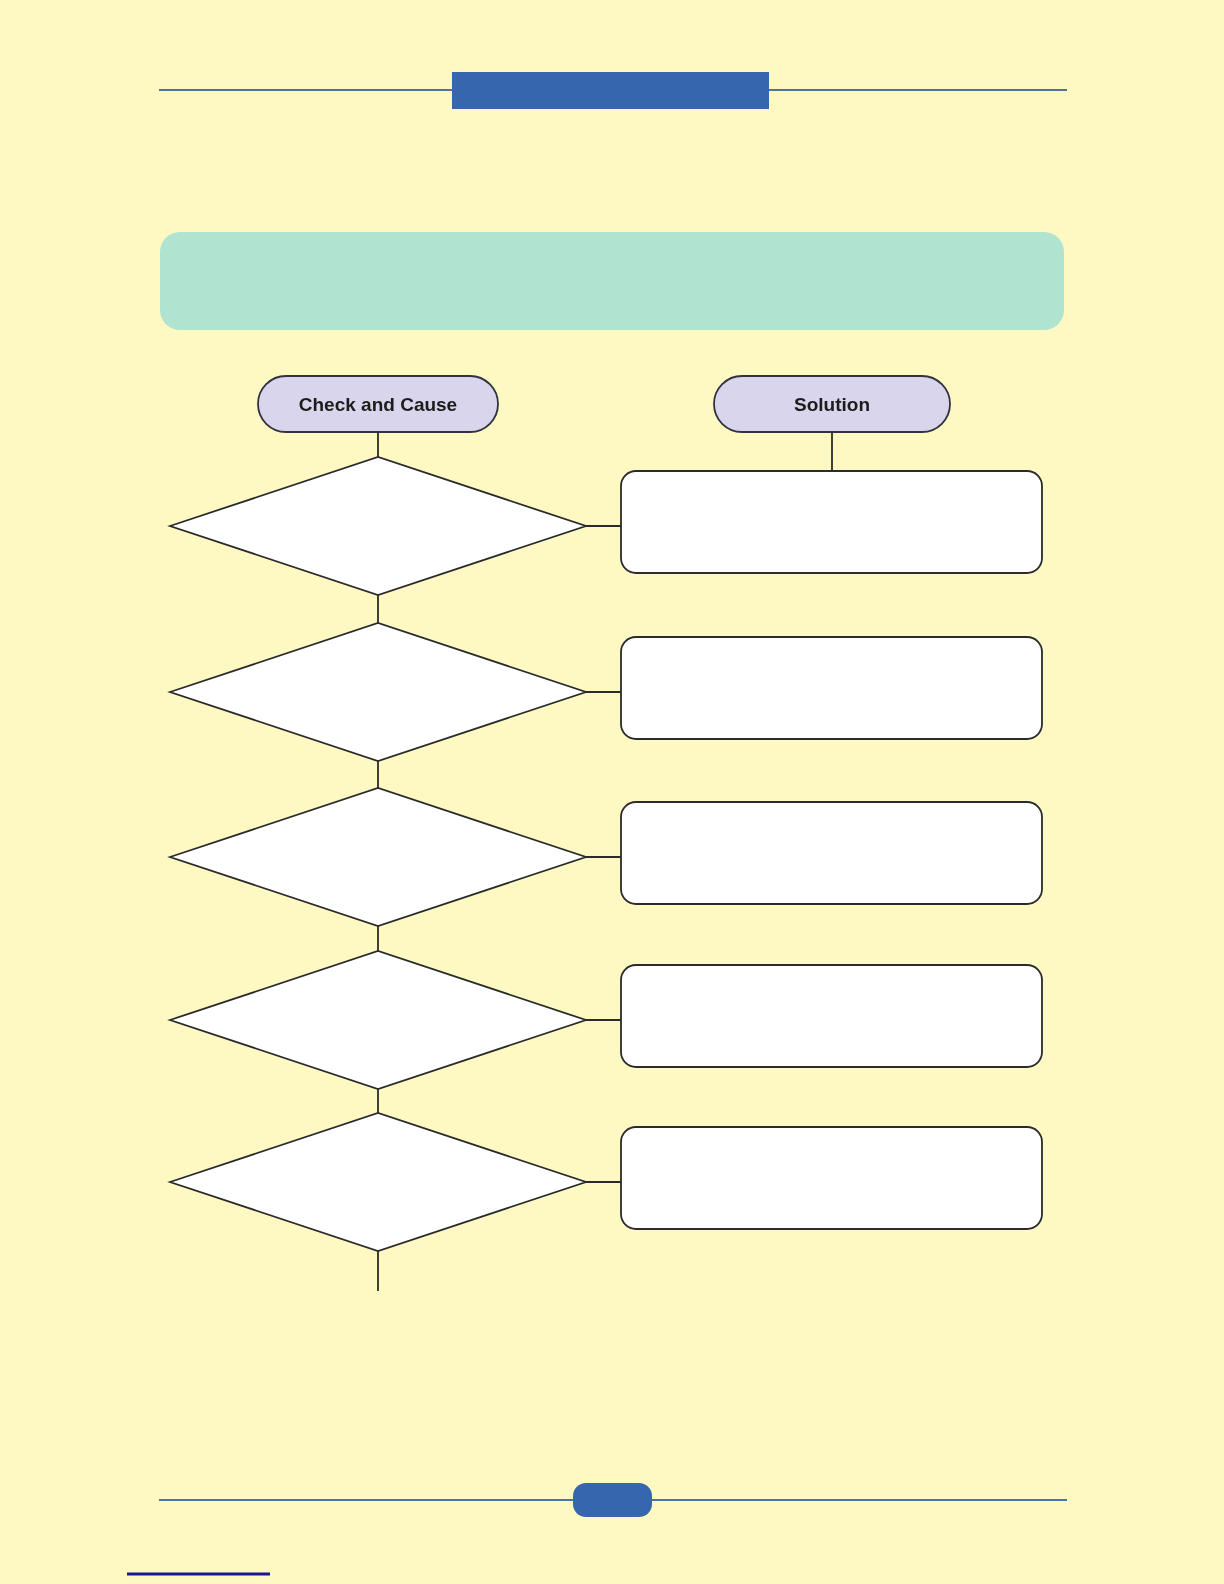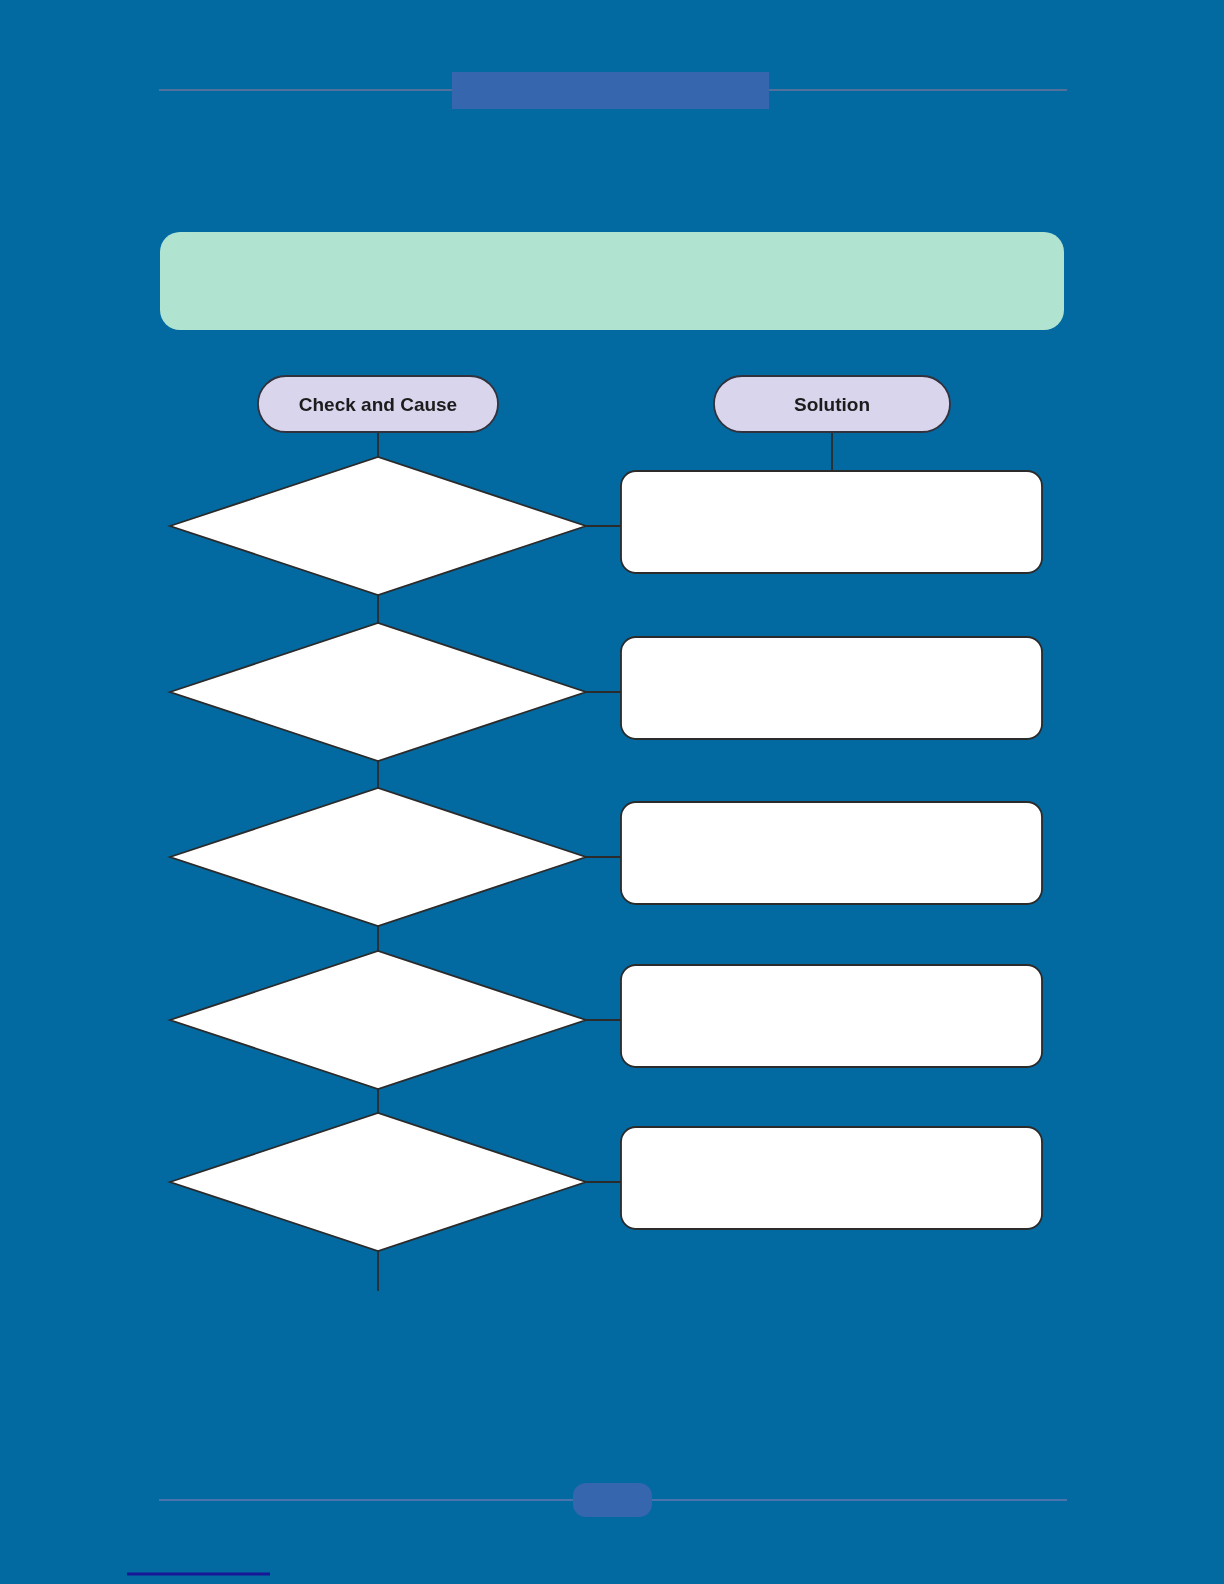--- a/index.html
+++ b/index.html
@@ -1,21 +1,21 @@
 <!DOCTYPE html>
 <html><head>
 <meta charset="utf-8">
 <style>
   html, body { margin: 0; padding: 0; background: #e8e8e8; }
   .page {
     position: relative;
     width: 1224px;
     height: 1584px;
     margin: 0 auto;
-    background: #0369a1;
+    background: #fef9c3;
     font-family: "Liberation Sans", sans-serif;
     overflow: hidden;
   }
   .page svg { position: absolute; top: 0; left: 0; display: block; }
   .pill-label {
     font-family: "Liberation Sans", sans-serif;
     font-weight: bold;
     font-size: 19px;
     fill: #1c1c1c;
   }

